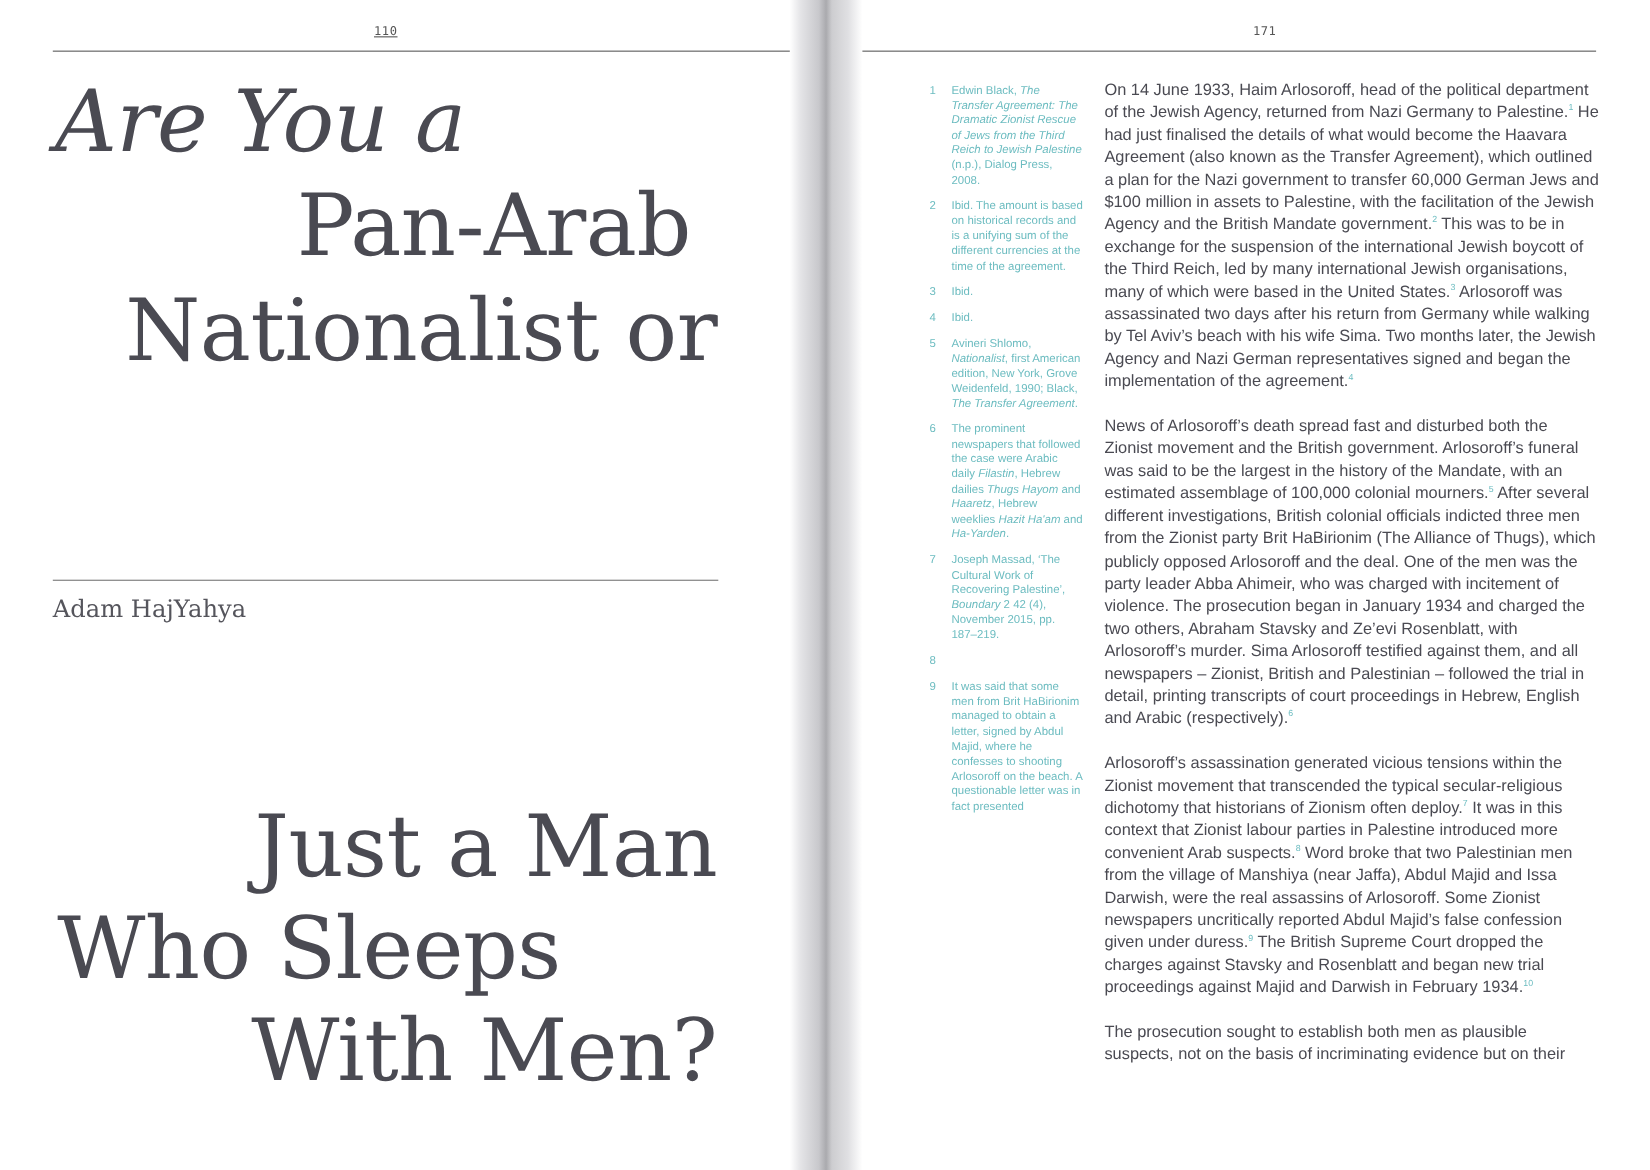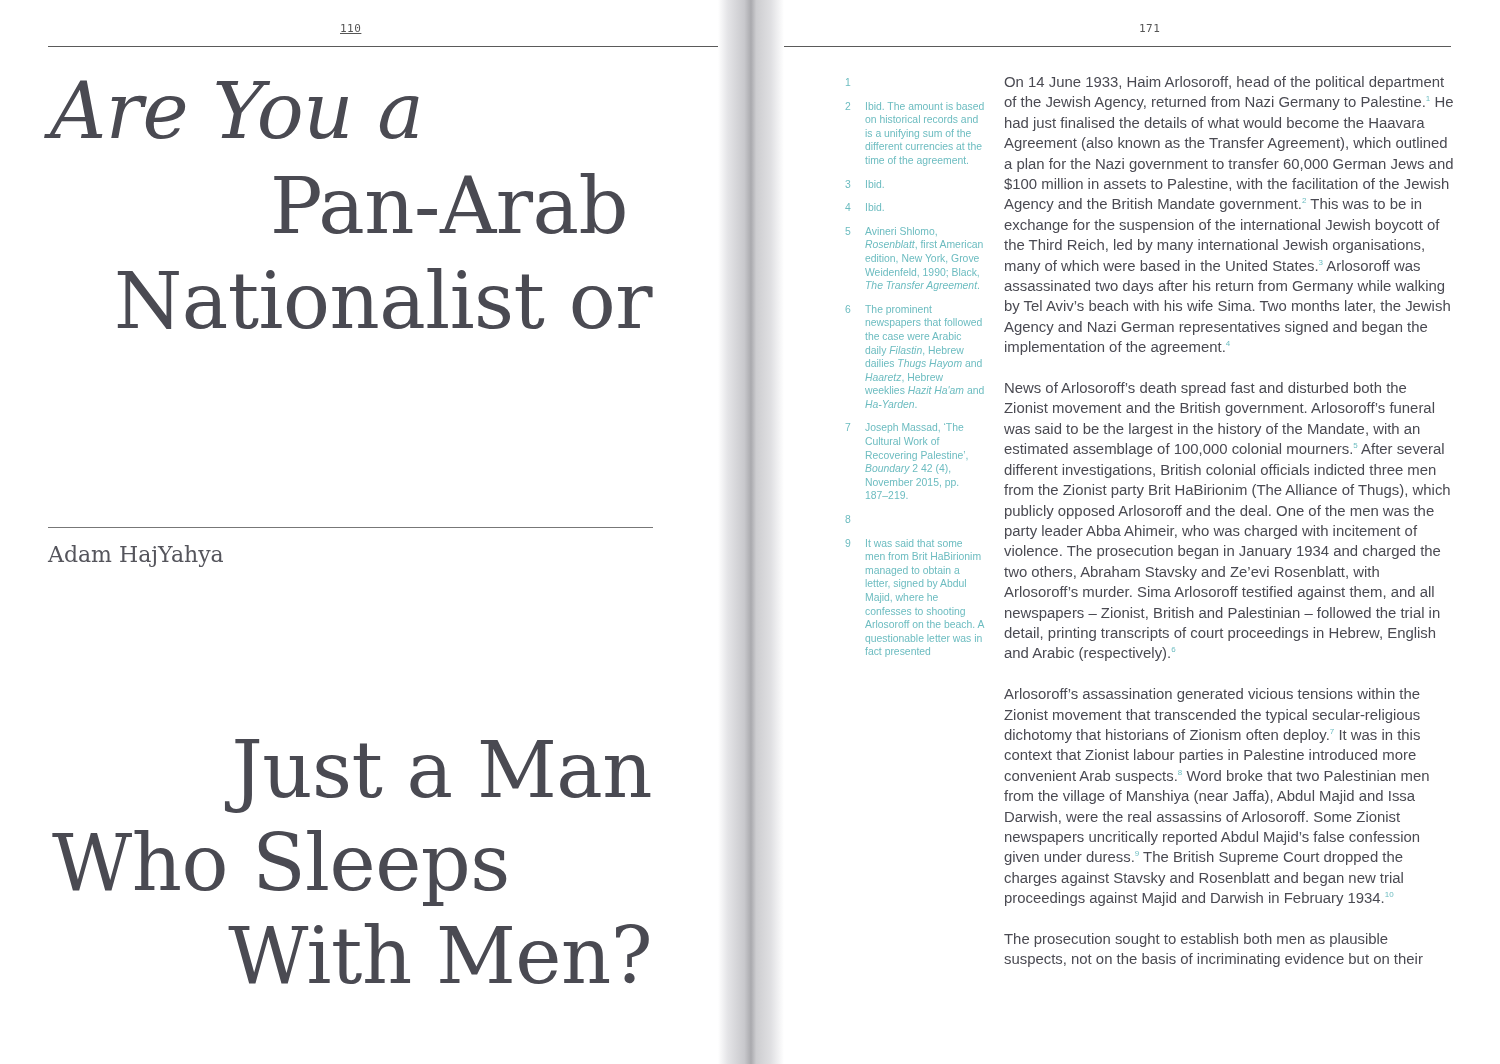--- a/index.html
+++ b/index.html
@@ -78,36 +78,37 @@
 
   <div class="gutter"></div>
 
   <div>
     <div class="rule" style="left:784px; width:667px;"></div>
     <div class="page-number" style="left:1139px;">171</div>
 
     <div class="footnotes" id="footnotes">
         <div class="fn">
           <span class="fn-num">1</span>
+          <span class="fn-text">Edwin Black, <i>The Transfer Agreement: The Dramatic Zionist Rescue of Jews from the Third Reich to Jewish Palestine</i> (n.p.), Dialog Press, 2008.</span>
         </div>
         <div class="fn">
           <span class="fn-num">2</span>
           <span class="fn-text">Ibid. The amount is based on historical records and is a unifying sum of the different currencies at the time of the agreement.</span>
         </div>
         <div class="fn">
           <span class="fn-num">3</span>
           <span class="fn-text">Ibid.</span>
         </div>
         <div class="fn">
           <span class="fn-num">4</span>
           <span class="fn-text">Ibid.</span>
         </div>
         <div class="fn">
           <span class="fn-num">5</span>
-          <span class="fn-text">Avineri Shlomo, <i>Rosenblatt</i>, first American edition, New York, Grove Weidenfeld, 1990; Black, <i>The Transfer Agreement</i>.</span>
+          <span class="fn-text">Avineri Shlomo, <i>Nationalist</i>, first American edition, New York, Grove Weidenfeld, 1990; Black, <i>The Transfer Agreement</i>.</span>
         </div>
         <div class="fn">
           <span class="fn-num">6</span>
           <span class="fn-text">The prominent newspapers that followed the case were Arabic daily <i>Filastin</i>, Hebrew dailies <i>Thugs Hayom</i> and <i>Haaretz</i>, Hebrew weeklies <i>Hazit Ha'am</i> and <i>Ha-Yarden</i>.</span>
         </div>
         <div class="fn">
           <span class="fn-num">7</span>
           <span class="fn-text">Joseph Massad, ‘The Cultural Work of Recovering Palestine’, <i>Boundary</i> 2 42 (4), November 2015, pp. 187–219.</span>
         </div>
         <div class="fn">

